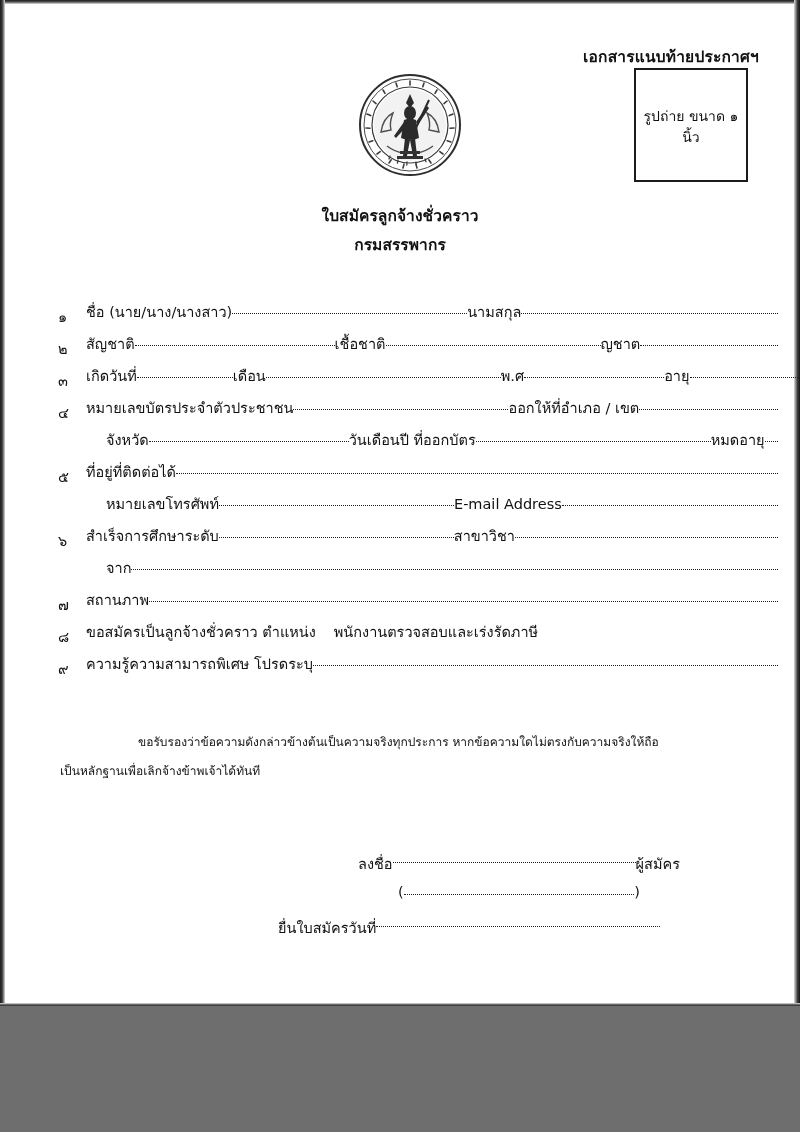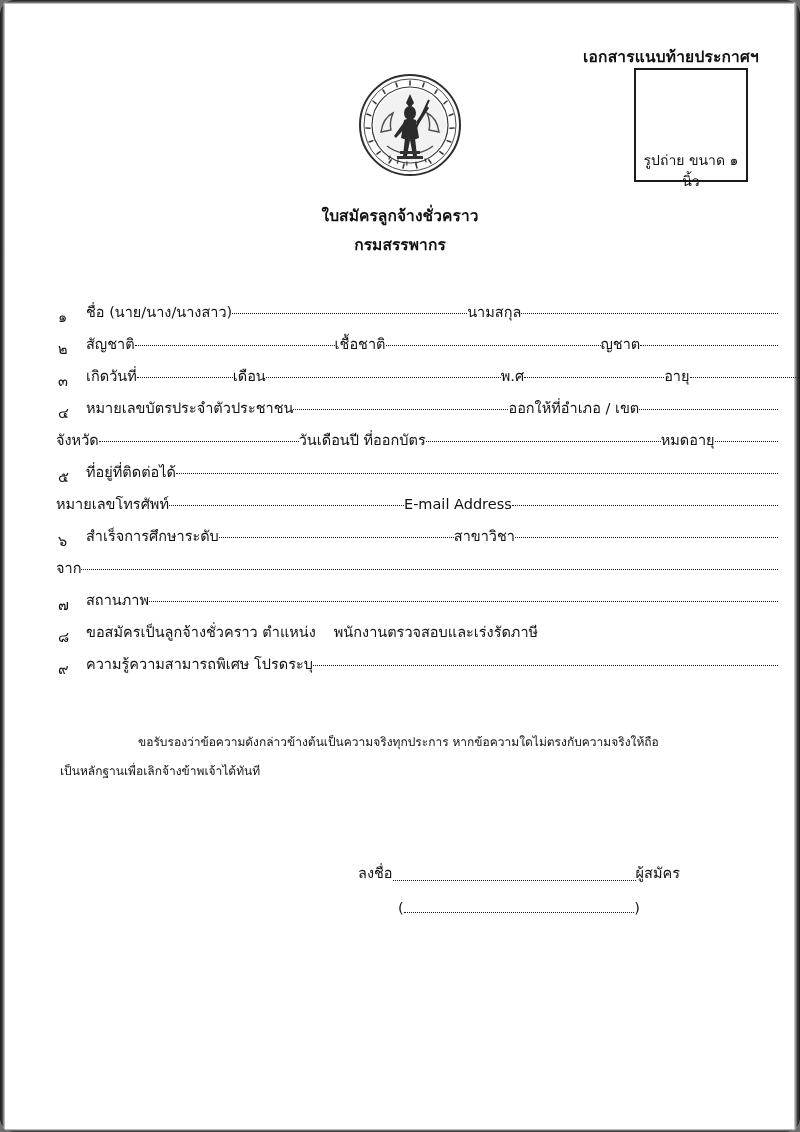--- a/index.html
+++ b/index.html
@@ -3,27 +3,26 @@
 <meta charset="utf-8">
 <style>
   html, body {
     margin: 0;
     padding: 0;
     background: #6e6e6e;
   }
   #page {
     position: relative;
     width: 800px;
-    height: 1132px;
+    height: 1006px;
     background: #ffffff;
     overflow: hidden;
     font-family: "DejaVu Sans", "Liberation Sans", sans-serif;
     color: #111;
     box-sizing: border-box;
-    border-radius: 13px;
   }
   
   .scan-edge-left {
     position: absolute; left: 0; top: 0; width: 5px; height: 1132px;
     background: linear-gradient(to right, #1a1a1a 0%, #3c3c3c 45%, #d8d8d8 100%);
   }
   .scan-edge-right {
     position: absolute; right: 0; top: 0; width: 6px; height: 1132px;
     background: linear-gradient(to left, #141414 0%, #3a3a3a 40%, #dcdcdc 100%);
   }
@@ -52,21 +51,20 @@
     width: 114px; height: 114px;
     border: 2px solid #1b1b1b;
     box-sizing: border-box;
   }
   .photo-box .pb-text {
     position: absolute;
     left: 0; right: 0; top: 36px;
     text-align: center;
     font-size: 14px;
     line-height: 21px;
-    margin-top: 44px;
   }
 
   
   .emblem {
     position: absolute;
     left: 357px; top: 72px;
     width: 106px; height: 106px;
   }
   .emblem svg { display:block; width:106px; height:106px; }
 
@@ -93,21 +91,21 @@
   .frow {
     position: relative;
     height: 32px;
     padding-left: 58px;
     padding-right: 22px;
     display: flex;
     align-items: baseline;
     white-space: nowrap;
     font-size: 14.5px;
   }
-  .frow.indent { padding-left: 56px; }
+  .frow.indent { padding-left: 86px; margin-left: 20px; }
   .num {
     position: absolute;
     left: 58px; top: 5px;
     width: 22px;
     font-size: 14.5px;
     text-align: left;
   }
   .frow.numbered { padding-left: 86px; }
   .lbl { flex: 0 0 auto; }
   .dots {
@@ -144,21 +142,21 @@
 
   
   .sig {
     position: absolute;
     left: 0; top: 852px;
     width: 800px;
     font-size: 14.5px;
   }
   .sig-row {
     display: flex;
-    align-items: flex-end;
+    align-items: flex-start;
     white-space: nowrap;
     height: 32px;
   }
   .sig-row.r1 { padding-left: 358px; padding-right: 120px; }
   .sig-row.r2 { padding-left: 398px; padding-right: 160px; }
   .sig-row.r3 { padding-left: 278px; padding-right: 140px; }
 </style>
 </head>
 <body>
 
@@ -354,15 +352,19 @@
     <div class="sig-row r1">
       <span class="lbl">ลงชื่อ</span>
       <span class="dots"></span>
       <span class="lbl">ผู้สมัคร</span>
     </div>
     <div class="sig-row r2">
       <span class="lbl">(</span>
       <span class="dots"></span>
       <span class="lbl">)</span>
     </div>
+    <div class="sig-row r3">
+      <span class="lbl">ยื่นใบสมัครวันที่</span>
+      <span class="dots"></span>
+    </div>
   </div>
 
 </div>
 
 </body></html>

